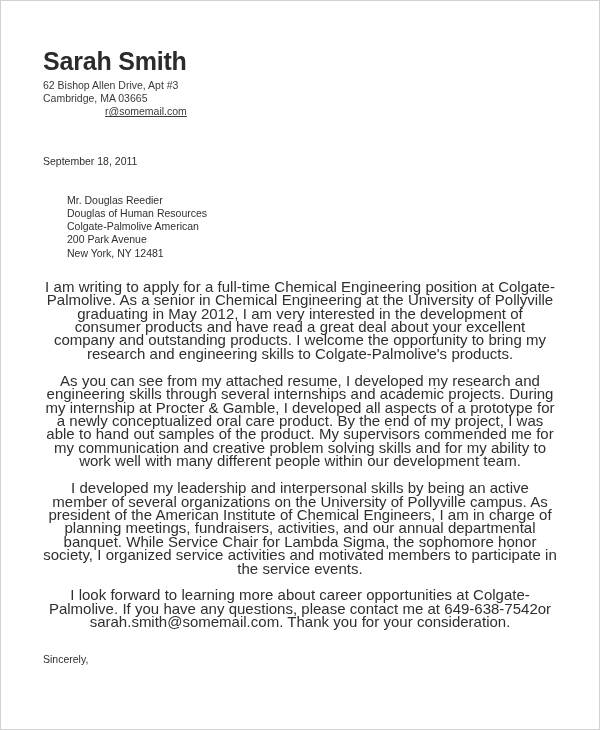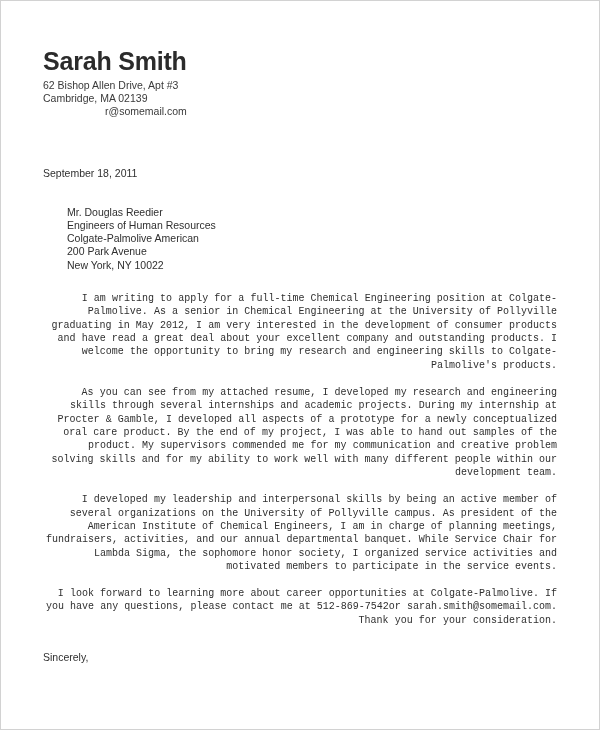--- a/index.html
+++ b/index.html
@@ -44,25 +44,26 @@
     margin: 0 0 4px 0;
   }
   .sender-line {
     font-size: 10.5px;
     color: #3a3a3a;
     line-height: 13.2px;
     white-space: nowrap;
   }
   .sender-email {
     padding-left: 62px;
+    text-decoration: underline;
   }
 
   
   .date-block {
-    margin-top: 48px;
+    margin-top: 36px;
     font-size: 10.5px;
     color: #2f2f2f;
     line-height: 13.2px;
   }
 
   
   .recipient-block {
     margin-top: 26px;
     font-size: 10.5px;
     color: #2f2f2f;
@@ -79,27 +80,26 @@
     font-size: 10.5px;
     color: #2f2f2f;
     line-height: 13.2px;
   }
 
   
   .body-block {
     margin-top: 20px;
   }
   .body-paragraph {
-    font-size: 10px;
+    font-size: 15px;
     color: #2f2f2f;
     line-height: 13.4px;
-    text-align: right;
+    text-align: center;
     margin: 0 0 13.5px 0;
     word-spacing: 0.1px;
-    font-family: Liberation Mono, monospace;
   }
 
   
   .closing {
     margin-top: 24px;
     font-size: 10.5px;
     color: #2f2f2f;
     line-height: 13.2px;
   }
   .signature-name {
@@ -111,40 +111,40 @@
 </style>
 </head>
 <body>
 
 <div class="page">
   <div class="sheet">
 
     <div class="letterhead">
       <div class="sender-name">Sarah Smith</div>
       <div class="sender-line">62 Bishop Allen Drive, Apt #3</div>
-      <div class="sender-line">Cambridge, MA 02139</div>
+      <div class="sender-line">Cambridge, MA 03665</div>
       <div class="sender-line sender-email">r@somemail.com</div>
     </div>
 
     <div class="date-block">September 18, 2011</div>
 
     <div class="recipient-block">
       <div class="recipient-line">Mr. Douglas Reedier</div>
-      <div class="recipient-line">Engineers of Human Resources</div>
+      <div class="recipient-line">Douglas of Human Resources</div>
       <div class="recipient-line">Colgate-Palmolive American</div>
       <div class="recipient-line">200 Park Avenue</div>
-      <div class="recipient-line">New York, NY 10022</div>
+      <div class="recipient-line">New York, NY 12481</div>
     </div>
 
 
     <div class="body-block">
       <p class="body-paragraph">I am writing to apply for a full-time Chemical Engineering position at Colgate-Palmolive.  As a senior in Chemical Engineering at the University of Pollyville graduating in May 2012, I am very interested in the development of consumer products and have read a great deal about your excellent company and outstanding products.  I welcome the opportunity to bring my research and engineering skills to Colgate-Palmolive's products.</p>
       <p class="body-paragraph">As you can see from my attached resume, I developed my research and engineering skills through several internships and academic projects.  During my internship at Procter &amp; Gamble, I developed all aspects of a prototype for a newly conceptualized oral care product.  By the end of my project, I was able to hand out samples of the product.  My supervisors commended me for my communication and creative problem solving skills and for my ability to work well with many different people within our development team.</p>
       <p class="body-paragraph">I developed my leadership and interpersonal skills by being an active member of several organizations on the University of Pollyville campus.  As president of the American Institute of Chemical Engineers, I am in charge of planning meetings, fundraisers, activities, and our annual departmental banquet.  While Service Chair for Lambda Sigma, the sophomore honor society, I organized service activities and motivated members to participate in the service events.</p>
-      <p class="body-paragraph">I look forward to learning more about career opportunities at Colgate-Palmolive.  If you have any questions, please contact me at 512-869-7542or sarah.smith@somemail.com.  Thank you for your consideration.</p>
+      <p class="body-paragraph">I look forward to learning more about career opportunities at Colgate-Palmolive.  If you have any questions, please contact me at 649-638-7542or sarah.smith@somemail.com.  Thank you for your consideration.</p>
     </div>
 
     <div class="closing">Sincerely,</div>
 
     <div class="signature-name">Sarah Smith</div>
 
   </div>
 </div>
 
 </body></html>

